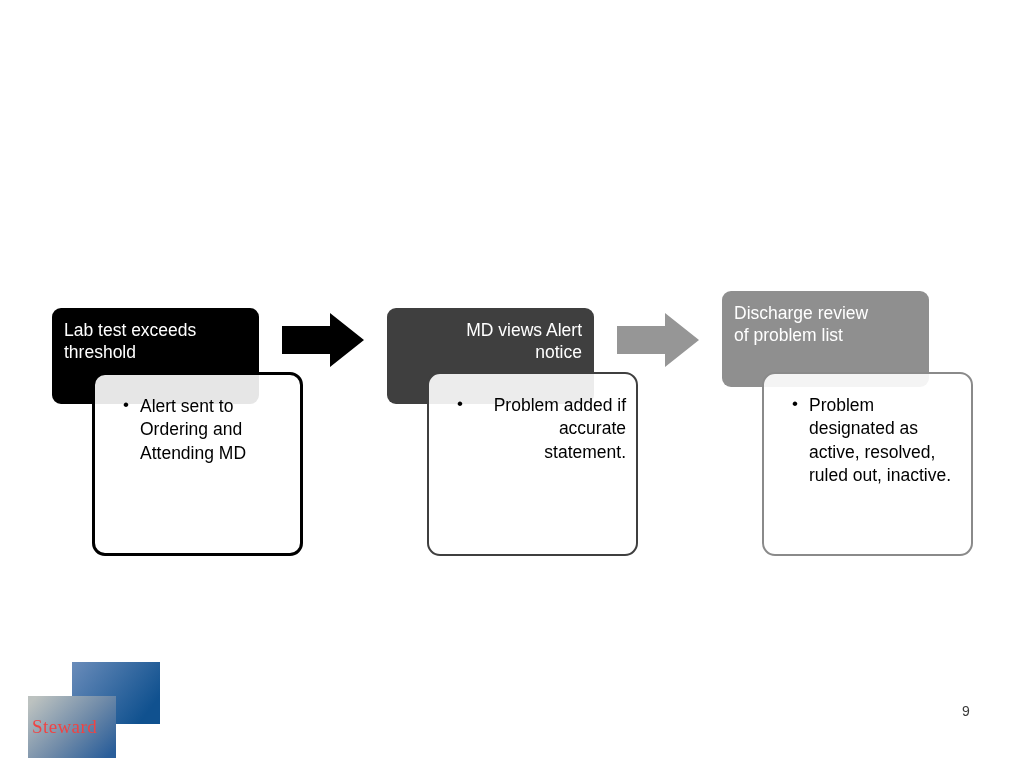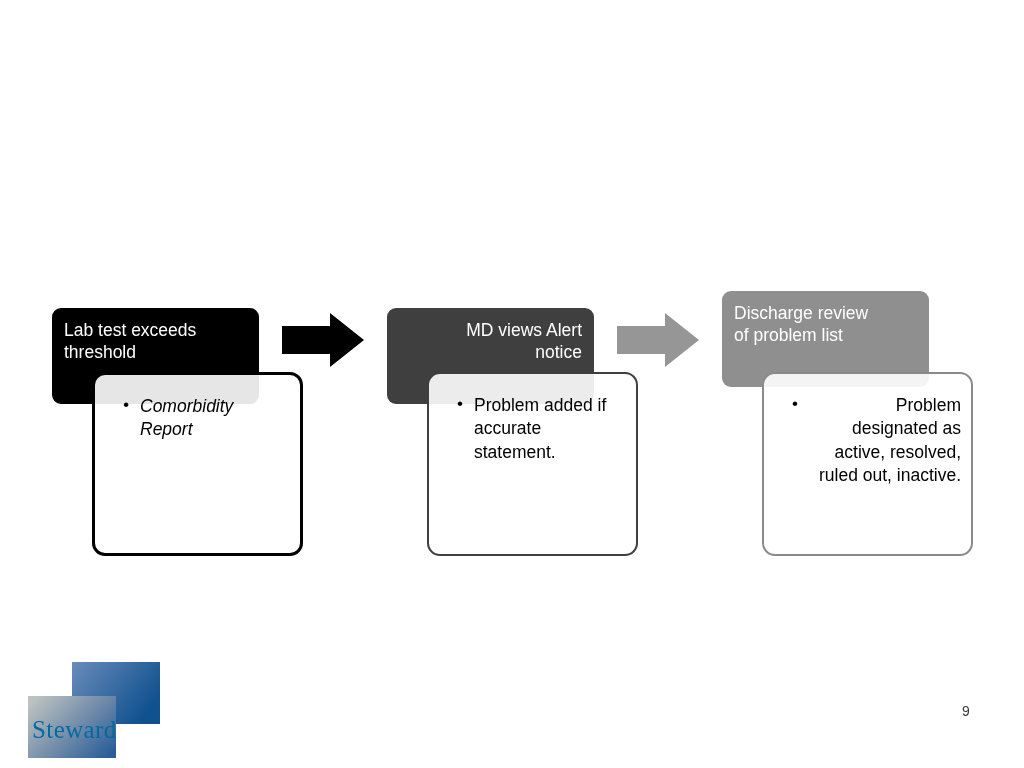--- a/index.html
+++ b/index.html
@@ -83,21 +83,21 @@
     top: -1px;
     font-size: 17px;
   }
   .stage-card li.italic { font-style: italic; }
 
   
   .hdr-1 { background: #000000; }
   .card-1 { border: 3.5px solid #000000; }
   
   .hdr-2 { background: #3f3f3f; }
-  .card-2 { border: 2.6px solid #3f3f3f; }
+  .card-2 { border: 2.6px solid #3f3f3f; text-align: right; }
   
   .hdr-3 { background: #8f8f8f; }
   .card-3 { border: 2.2px solid #8a8a8a; }
 
   .arrow {
     position: absolute;
     z-index: 0;
   }
 
   
@@ -105,23 +105,23 @@
     position: absolute;
     left: 28px;
     top: 662px;
     width: 132px;
     height: 96px;
   }
   #logo-wordmark {
     position: absolute;
     left: 32px;
     top: 716px;
-    color: #0369a1;
+    color: #ef4444;
     font-family: "Liberation Serif", serif;
-    font-size: 25px;
+    font-size: 19px;
     letter-spacing: 0.4px;
     z-index: 3;
   }
 
   
   #page-number {
     position: absolute;
     left: 962px;
     top: 703px;
     width: 40px;
@@ -135,21 +135,21 @@
 <div id="slide">
 
 
   <div id="diagram">
 
     <div class="stage">
       <div class="stage-header hdr-1" style="left:52px; top:308px; width:207px; height:96px;">Lab test exceeds
 threshold</div>
       <div class="stage-card card-1" style="left:92px; top:372px; width:211px; height:184px;">
         <ul>
-          <li class="italic">Comorbidity Report</li>
+          <li>Alert sent to Ordering and Attending MD</li>
         </ul>
       </div>
     </div>
 
     <svg class="arrow" style="left:282px; top:313px;" width="82" height="54" viewBox="0 0 82 54">
       <polygon points="0,13 48,13 48,0 82,27 48,54 48,41 0,41" fill="#000000"></polygon>
     </svg>
 
     <div class="stage">
       <div class="stage-header hdr-2" style="left:387px; top:308px; width:207px; height:96px;text-align:right;">MD views Alert
@@ -161,21 +161,21 @@
       </div>
     </div>
 
     <svg class="arrow" style="left:617px; top:313px;" width="82" height="54" viewBox="0 0 82 54">
       <polygon points="0,13 48,13 48,0 82,27 48,54 48,41 0,41" fill="#969696"></polygon>
     </svg>
 
     <div class="stage">
       <div class="stage-header hdr-3" style="left:722px; top:291px; width:207px; height:96px;">Discharge review
 of problem list</div>
-      <div class="stage-card card-3" style="left:762px; top:372px; width:211px; height:184px;text-align:right;">
+      <div class="stage-card card-3" style="left:762px; top:372px; width:211px; height:184px;">
         <ul>
           <li>Problem designated as active, resolved, ruled out, inactive.</li>
         </ul>
       </div>
     </div>
 
   </div>
 
   <svg id="logo" viewBox="0 0 132 96">
     <defs>

